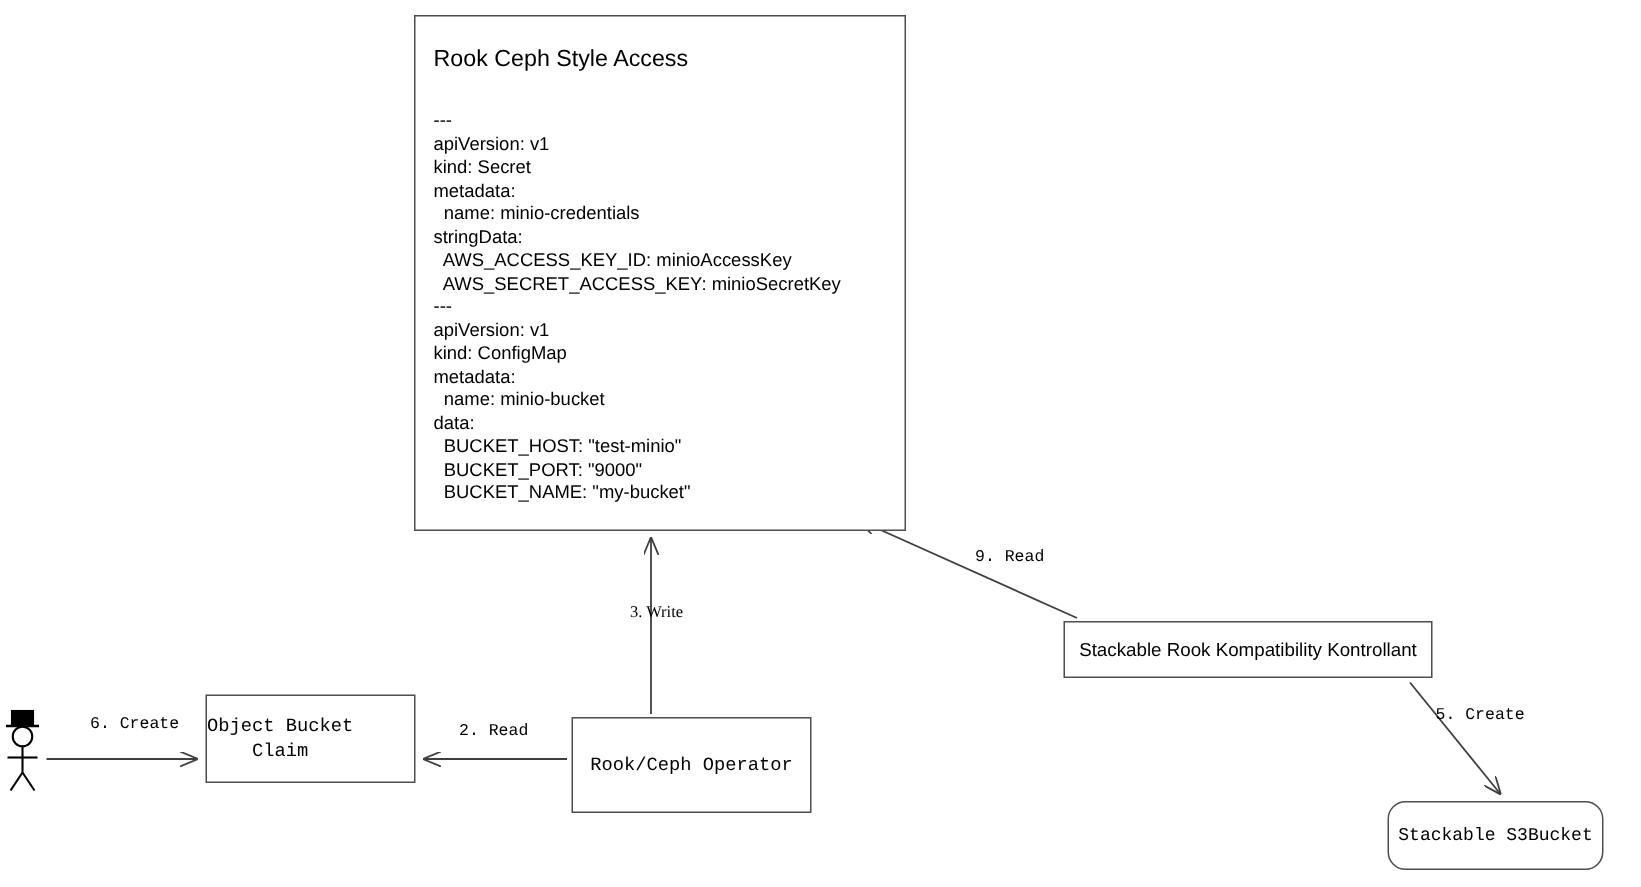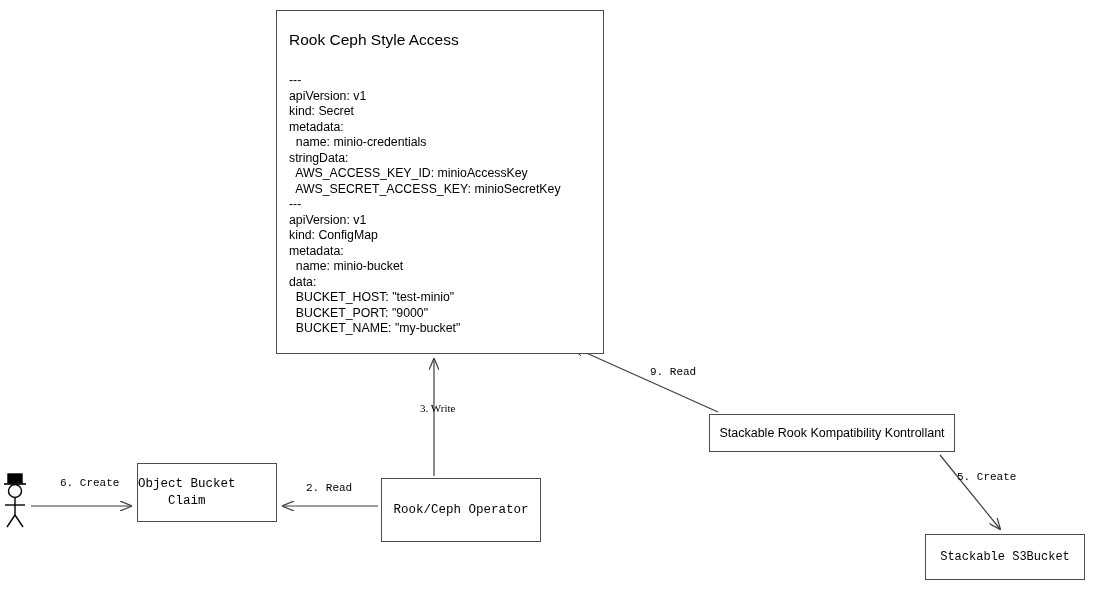--- a/index.html
+++ b/index.html
@@ -108,25 +108,26 @@
     font-family: "Liberation Sans", sans-serif;
     font-size: 12.5px;
     text-align: center;
     white-space: nowrap;
   }
 
   
   #s3bucket-box {
     left: 925px;
     top: 534px;
-    width: 160px;
+    width: 144px;
     height: 46px;
     display: flex;
     align-items: center;
     justify-content: center;
+    border-radius: 12px;
   }
   #s3bucket-label {
     font-family: "Liberation Mono", monospace;
     font-size: 12px;
     text-align: center;
     white-space: nowrap;
   }
 
   .edge-label {
     position: absolute;

